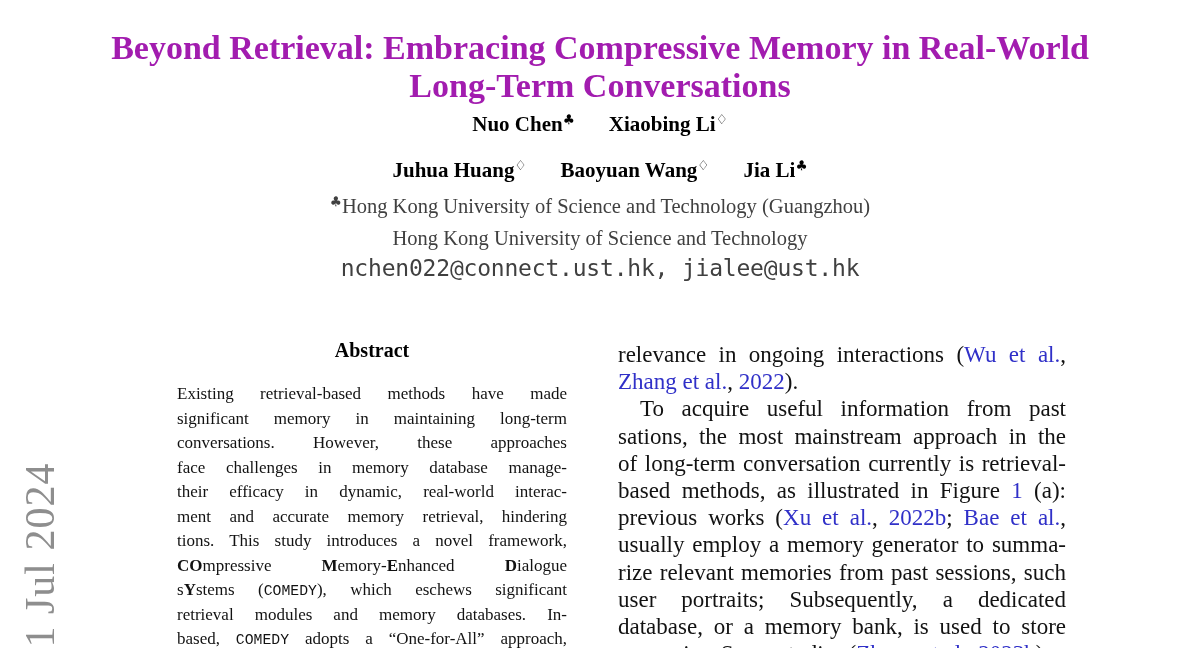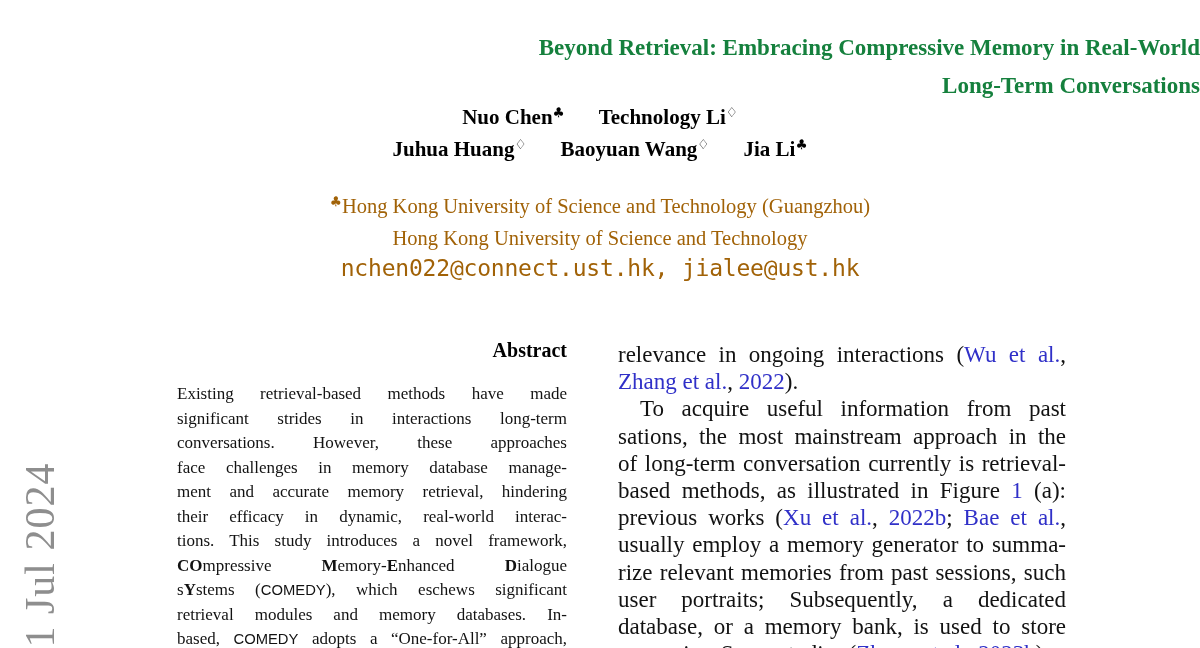--- a/index.html
+++ b/index.html
@@ -7,90 +7,90 @@
     position:relative;width:1200px;height:648px;background:#fff;overflow:hidden;
     font-family:"Liberation Serif","DejaVu Serif",serif;color:#121212;
   }
   .watermark{
     position:absolute;left:16px;top:674px;
     transform:rotate(-90deg);transform-origin:0 0;
     font-size:42px;color:var(--wm,#8e8e8e);white-space:nowrap;
     letter-spacing:1px;font-family:"Liberation Serif",serif;
   }
   .title{
-    position:absolute;top:29px;left:0;width:1200px;text-align:right;
-    font-size:23px;font-weight:bold;line-height:37.5px;color:#15803d;
+    position:absolute;top:29px;left:0;width:1200px;text-align:center;
+    font-size:34px;font-weight:bold;line-height:37.5px;color:#a21caf;
   }
   .authors{
     position:absolute;top:103px;left:0;width:1200px;text-align:center;
     font-size:21px;font-weight:bold;line-height:29.5px;color:#000;
   }
-  .authors .author{display:inline-block;margin:0 17px;text-align:center;}
+  .authors .author{display:inline-block;margin:7px 17px;text-align:center;}
   .sup-mark{
     font-family:"DejaVu Sans",sans-serif;font-size:13.5px;
     position:relative;top:-7px;font-weight:normal;
   }
   .authors .sup-mark{font-weight:bold;}
   .affils{
     position:absolute;top:192px;left:0;width:1200px;text-align:center;
-    font-size:20.5px;line-height:29.8px;color:#a16207;
+    font-size:20.5px;line-height:29.8px;color:#404040;
   }
   .affils .email-line{
     font-family:"DejaVu Sans Mono",monospace;font-size:23px;letter-spacing:-0.2px;
   }
   .col{position:absolute;}
   .col-left{left:177px;top:337px;width:390px;}
   .col-right{left:618px;top:341px;width:448px;}
   .abstract-heading{
-    text-align:right;font-weight:bold;font-size:20px;line-height:26px;
+    text-align:center;font-weight:bold;font-size:20px;line-height:26px;
     margin-bottom:19px;color:#000;
   }
   .line{
     text-align:justify;text-align-last:justify;white-space:normal;
     overflow:hidden;
   }
   .col-left .line{font-size:17px;line-height:24.5px;height:24.5px;}
   .col-right .line{font-size:23px;line-height:27.2px;height:27.2px;}
   .line.end{text-align-last:left;}
   .line .bold{font-weight:bold;}
-  .line .mono{font-family:Liberation Sans, sans-serif;font-size:0.87em;}
+  .line .mono{font-family:Liberation Mono, monospace;font-size:0.87em;}
   .line .link{color:var(--lk,#3030c8);cursor:pointer;}
 </style>
 </head>
 <body>
 
 <div class="page" style="--lk: #3030c8; --wm: #8e8e8e;">
 
   <div class="watermark">] 1 Jul 2024</div>
 
   <div class="title">
       <div>Beyond Retrieval: Embracing Compressive Memory in Real-World</div>
       <div>Long-Term Conversations</div>
     </div>
 
   <div class="authors">
-      <div><span class="author"><span>Nuo Chen</span><span class="sup-mark">♣</span></span><span class="author"><span>Technology Li</span><span class="sup-mark">♢</span></span></div>
+      <div><span class="author"><span>Nuo Chen</span><span class="sup-mark">♣</span></span><span class="author"><span>Xiaobing Li</span><span class="sup-mark">♢</span></span></div>
       <div><span class="author"><span>Juhua Huang</span><span class="sup-mark">♢</span></span><span class="author"><span>Baoyuan Wang</span><span class="sup-mark">♢</span></span><span class="author"><span>Jia Li</span><span class="sup-mark">♣</span></span></div>
     </div>
 
   <div class="affils">
       <div><span class="sup-mark">♣</span><span>Hong Kong University of Science and Technology (Guangzhou)</span></div>
       <div><span>Hong Kong University of Science and Technology</span></div>
       <div class="email-line">nchen022@connect.ust.hk, jialee@ust.hk</div>
     </div>
 
   <div class="col col-left">
     <div class="abstract-heading">Abstract</div>
     <div>
         <div class="line"><span>Existing retrieval-based methods have made</span></div>
-        <div class="line"><span>significant strides in interactions long-term</span></div>
+        <div class="line"><span>significant memory in maintaining long-term</span></div>
         <div class="line"><span>conversations.  However, these approaches</span></div>
         <div class="line"><span>face challenges in memory database manage-</span></div>
+        <div class="line"><span>their efficacy in dynamic, real-world interac-</span></div>
         <div class="line"><span>ment and accurate memory retrieval, hindering</span></div>
-        <div class="line"><span>their efficacy in dynamic, real-world interac-</span></div>
         <div class="line"><span>tions. This study introduces a novel framework,</span></div>
         <div class="line"><span class="bold">CO</span><span>mpressive </span><span class="bold">M</span><span>emory-</span><span class="bold">E</span><span>nhanced </span><span class="bold">D</span><span>ialogue</span></div>
         <div class="line"><span>s</span><span class="bold">Y</span><span>stems (</span><span class="mono">COMEDY</span><span>), which eschews significant</span></div>
         <div class="line"><span>retrieval modules and memory databases.  In-</span></div>
         <div class="line"><span>based, </span><span class="mono">COMEDY</span><span> adopts a “One-for-All” approach,</span></div>
       </div>
   </div>
 
   <div class="col col-right">
     <div>

